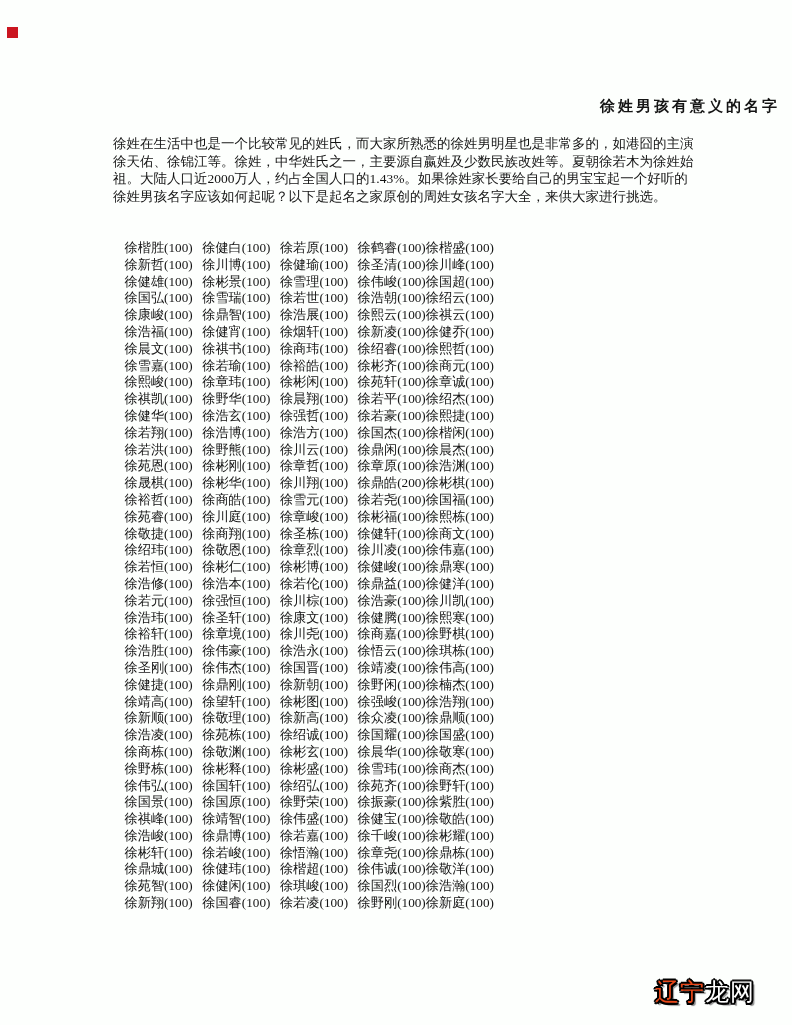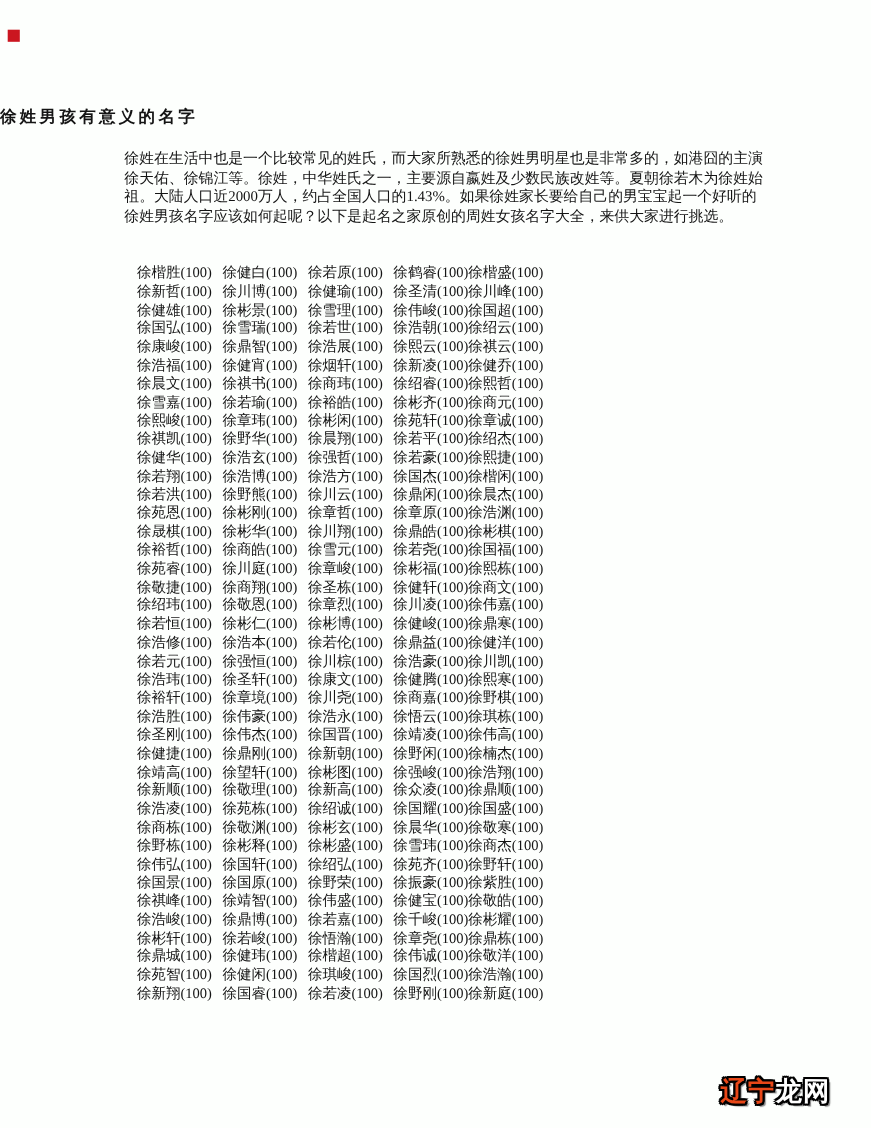--- a/index.html
+++ b/index.html
@@ -11,39 +11,39 @@
     font-family:"Liberation Serif","DejaVu Serif",serif;
     color:#141414;
   }
   .red-dot {
     position:absolute; left:7px; top:27px;
     width:11px; height:11px;
     background:#cb1620;
   }
   .title {
     position:absolute; top:97px; left:0; width:780px;
-    margin:0; text-align:left;
+    margin:0; text-align:right;
     font-size:15px; font-weight:bold; letter-spacing:3px;
   }
   .intro {
     position:absolute; left:113px; top:135px;
     font-size:13.5px; line-height:17.5px;
     white-space:nowrap;
   }
   .names {
     position:absolute; left:115px; top:240px;
     font-size:13.2px; line-height:16.8px;text-align:right;
   }
   .name-row { white-space:nowrap; height:16.8px; }
   .name-item { display:inline-block; width:77.7px; }
   .name-item:last-child { width:auto; }
   .logo {
     position:absolute; left:655px; top:976px;
     font-family:"DejaVu Sans","Liberation Sans",sans-serif;
-    font-weight:bold; font-size:24px; letter-spacing:1px;
+    font-weight:normal; font-size:24px; letter-spacing:1px;
     white-space:nowrap;
   }
   .logo span {
     text-shadow:
       2px 0 0 #000, -2px 0 0 #000, 0 2px 0 #000, 0 -2px 0 #000,
       1.5px 1.5px 0 #000, -1.5px -1.5px 0 #000,
       1.5px -1.5px 0 #000, -1.5px 1.5px 0 #000,
       3px 3px 1px #8a8a8a;
   }
   .logo-red { color:#e84718; }
@@ -71,21 +71,21 @@
     <div class="name-row"><span class="name-item">徐康峻(100)</span><span class="name-item">徐鼎智(100)</span><span class="name-item">徐浩展(100)</span><span class="name-item">徐熙云(100)</span><span class="name-item">徐祺云(100)</span></div>
     <div class="name-row"><span class="name-item">徐浩福(100)</span><span class="name-item">徐健宵(100)</span><span class="name-item">徐烟轩(100)</span><span class="name-item">徐新凌(100)</span><span class="name-item">徐健乔(100)</span></div>
     <div class="name-row"><span class="name-item">徐晨文(100)</span><span class="name-item">徐祺书(100)</span><span class="name-item">徐商玮(100)</span><span class="name-item">徐绍睿(100)</span><span class="name-item">徐熙哲(100)</span></div>
     <div class="name-row"><span class="name-item">徐雪嘉(100)</span><span class="name-item">徐若瑜(100)</span><span class="name-item">徐裕皓(100)</span><span class="name-item">徐彬齐(100)</span><span class="name-item">徐商元(100)</span></div>
     <div class="name-row"><span class="name-item">徐熙峻(100)</span><span class="name-item">徐章玮(100)</span><span class="name-item">徐彬闲(100)</span><span class="name-item">徐苑轩(100)</span><span class="name-item">徐章诚(100)</span></div>
     <div class="name-row"><span class="name-item">徐祺凯(100)</span><span class="name-item">徐野华(100)</span><span class="name-item">徐晨翔(100)</span><span class="name-item">徐若平(100)</span><span class="name-item">徐绍杰(100)</span></div>
     <div class="name-row"><span class="name-item">徐健华(100)</span><span class="name-item">徐浩玄(100)</span><span class="name-item">徐强哲(100)</span><span class="name-item">徐若豪(100)</span><span class="name-item">徐熙捷(100)</span></div>
     <div class="name-row"><span class="name-item">徐若翔(100)</span><span class="name-item">徐浩博(100)</span><span class="name-item">徐浩方(100)</span><span class="name-item">徐国杰(100)</span><span class="name-item">徐楷闲(100)</span></div>
     <div class="name-row"><span class="name-item">徐若洪(100)</span><span class="name-item">徐野熊(100)</span><span class="name-item">徐川云(100)</span><span class="name-item">徐鼎闲(100)</span><span class="name-item">徐晨杰(100)</span></div>
     <div class="name-row"><span class="name-item">徐苑恩(100)</span><span class="name-item">徐彬刚(100)</span><span class="name-item">徐章哲(100)</span><span class="name-item">徐章原(100)</span><span class="name-item">徐浩渊(100)</span></div>
-    <div class="name-row"><span class="name-item">徐晟棋(100)</span><span class="name-item">徐彬华(100)</span><span class="name-item">徐川翔(100)</span><span class="name-item">徐鼎皓(100)</span><span class="name-item">徐彬棋(100)</span></div>
+    <div class="name-row"><span class="name-item">徐晟棋(100)</span><span class="name-item">徐彬华(100)</span><span class="name-item">徐川翔(100)</span><span class="name-item">徐鼎皓(200)</span><span class="name-item">徐彬棋(100)</span></div>
     <div class="name-row"><span class="name-item">徐裕哲(100)</span><span class="name-item">徐商皓(100)</span><span class="name-item">徐雪元(100)</span><span class="name-item">徐若尧(100)</span><span class="name-item">徐国福(100)</span></div>
     <div class="name-row"><span class="name-item">徐苑睿(100)</span><span class="name-item">徐川庭(100)</span><span class="name-item">徐章峻(100)</span><span class="name-item">徐彬福(100)</span><span class="name-item">徐熙栋(100)</span></div>
     <div class="name-row"><span class="name-item">徐敬捷(100)</span><span class="name-item">徐商翔(100)</span><span class="name-item">徐圣栋(100)</span><span class="name-item">徐健轩(100)</span><span class="name-item">徐商文(100)</span></div>
     <div class="name-row"><span class="name-item">徐绍玮(100)</span><span class="name-item">徐敬恩(100)</span><span class="name-item">徐章烈(100)</span><span class="name-item">徐川凌(100)</span><span class="name-item">徐伟嘉(100)</span></div>
     <div class="name-row"><span class="name-item">徐若恒(100)</span><span class="name-item">徐彬仁(100)</span><span class="name-item">徐彬博(100)</span><span class="name-item">徐健峻(100)</span><span class="name-item">徐鼎寒(100)</span></div>
     <div class="name-row"><span class="name-item">徐浩修(100)</span><span class="name-item">徐浩本(100)</span><span class="name-item">徐若伦(100)</span><span class="name-item">徐鼎益(100)</span><span class="name-item">徐健洋(100)</span></div>
     <div class="name-row"><span class="name-item">徐若元(100)</span><span class="name-item">徐强恒(100)</span><span class="name-item">徐川棕(100)</span><span class="name-item">徐浩豪(100)</span><span class="name-item">徐川凯(100)</span></div>
     <div class="name-row"><span class="name-item">徐浩玮(100)</span><span class="name-item">徐圣轩(100)</span><span class="name-item">徐康文(100)</span><span class="name-item">徐健腾(100)</span><span class="name-item">徐熙寒(100)</span></div>
     <div class="name-row"><span class="name-item">徐裕轩(100)</span><span class="name-item">徐章境(100)</span><span class="name-item">徐川尧(100)</span><span class="name-item">徐商嘉(100)</span><span class="name-item">徐野棋(100)</span></div>
     <div class="name-row"><span class="name-item">徐浩胜(100)</span><span class="name-item">徐伟豪(100)</span><span class="name-item">徐浩永(100)</span><span class="name-item">徐悟云(100)</span><span class="name-item">徐琪栋(100)</span></div>

